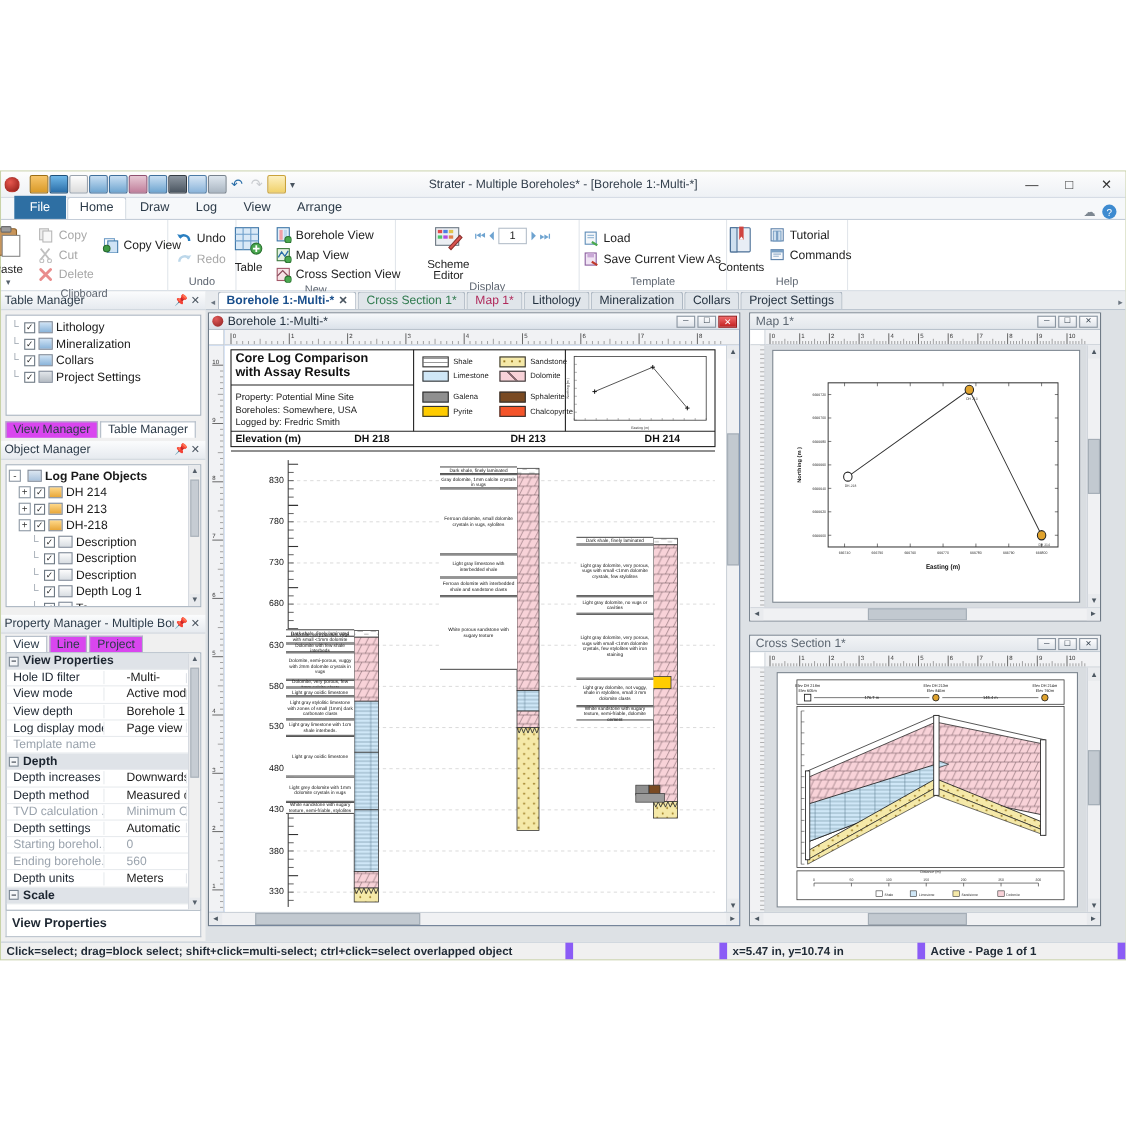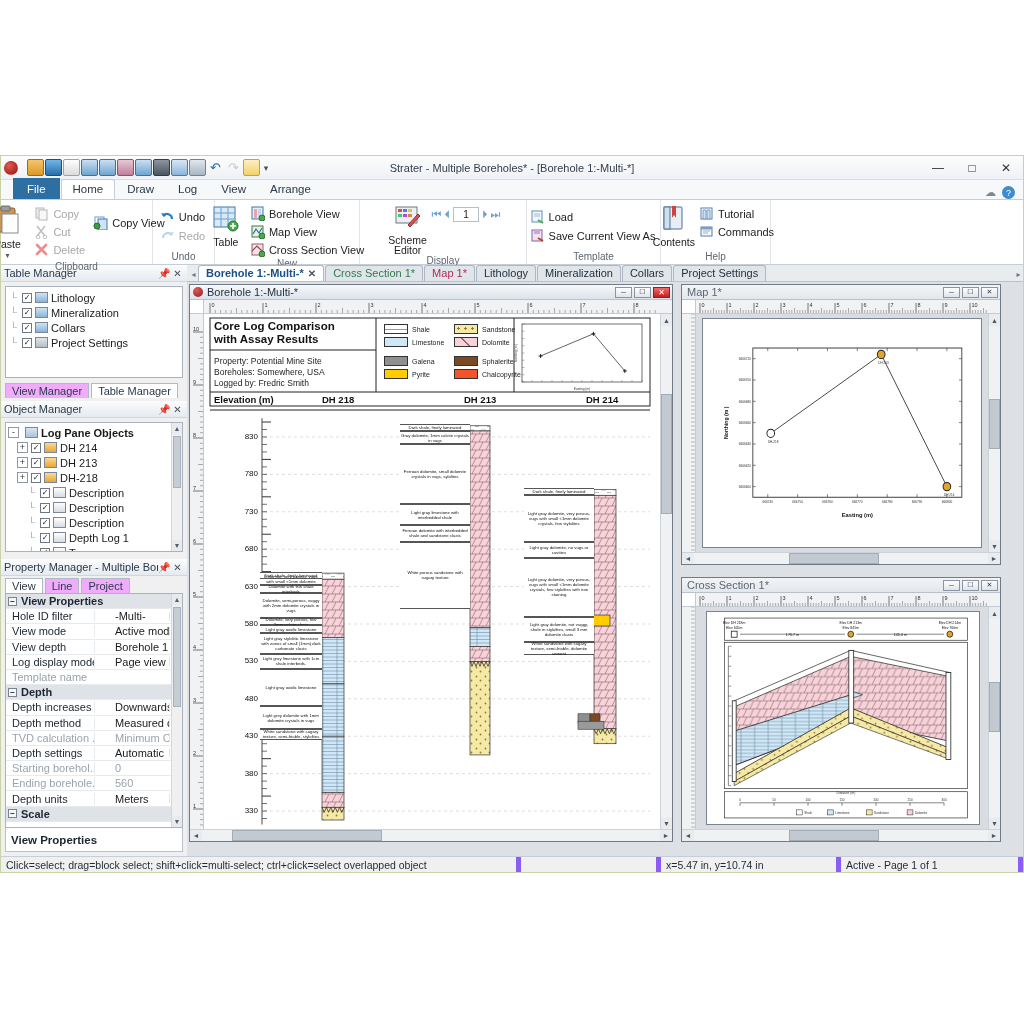--- a/index.html
+++ b/index.html
@@ -120,21 +120,21 @@
   .texp { width:11px;height:11px;border:1px solid #8d98a4;background:#fff;font-size:9px;line-height:9px;text-align:center;color:#333;flex:none; }
   .tline { width:11px; flex:none; text-align:center; color:#9aa3ad; font-size:10px; }
   .cb {
     width:10px;height:10px;border:1px solid #6d7883;background:#fff;flex:none;
     display:flex;align-items:center;justify-content:center;font-size:8px;color:#1a1a1a;line-height:8px;
   }
   .titem { width:13px;height:11px;flex:none;border:1px solid #7d8896; }
   .tabstrip { display:flex; gap:0; padding:0 4px; height:16px; align-items:flex-end; }
   .mtab {
     font-size:11px; padding:1px 6px; border:1px solid #b0bac5; border-bottom:none;
-    background:#f0abfc; color:#2b3a48; margin-right:2px;
+    background:#d946ef; color:#2b3a48; margin-right:2px;
   }
   .mtab.active { background:#fff; }
 
   
   .propgrid { flex:1; background:#fff; border:1px solid #a8b3bf; margin:0 4px 0 4px; overflow:hidden; position:relative; }
   .pgrow { display:flex; height:15.2px; border-bottom:1px solid #e8ebee; font-size:11px; align-items:center; }
   .pgsection {
     background:#dfe3e8; font-weight:bold; color:#1c2530; padding-left:2px; gap:4px; display:flex; align-items:center;
   }
   .pgminus { width:9px;height:9px;border:1px solid #77838f;background:#f4f6f8;font-size:8px;line-height:7px;text-align:center; }
@@ -194,21 +194,21 @@
   .sb-v { width:12px; background:#f0f1f3; border-left:1px solid #ccd2d9; position:relative; }
   .sb-h { height:12px; background:#f0f1f3; border-top:1px solid #ccd2d9; position:relative; display:flex; }
   .sb-btn { display:flex;align-items:center;justify-content:center;font-size:7px;color:#4d5862;background:#e9ebee;flex:none; }
   .sb-thumb { position:absolute; background:#c2c9d0; border:1px solid #a4adb6; }
 
   
   .statusbar {
     height:16px; background:#f0f0f0; border-top:1px solid #c4cdd8;
     display:flex; align-items:center; font-size:10.5px; color:#1f2a35;
   }
-  .sbcell { padding:0 5px; height:100%; display:flex; align-items:center; border-right:5px solid #8b5cf6; }
+  .sbcell { padding:0 5px; height:100%; display:flex; align-items:center; border-right:7px solid #8b5cf6;font-weight:bold; }
 
   
   .hdr-title { font-weight:bold; font-size:11.5px; line-height:13px; color:#111; }
   .hdr-meta { font-size:8.5px; line-height:11px; color:#222; }
   .legend-cell { display:flex; align-items:center; gap:4px; font-size:7px; color:#222; }
   .swatch { width:24px;height:10px;border:1px solid #333; flex:none; }
 
   .desc {
     position:absolute; font-size:4.3px; line-height:5px; text-align:center; color:#111;
     border-top:1px solid #555; border-bottom:1px solid #555; background:#fff;

